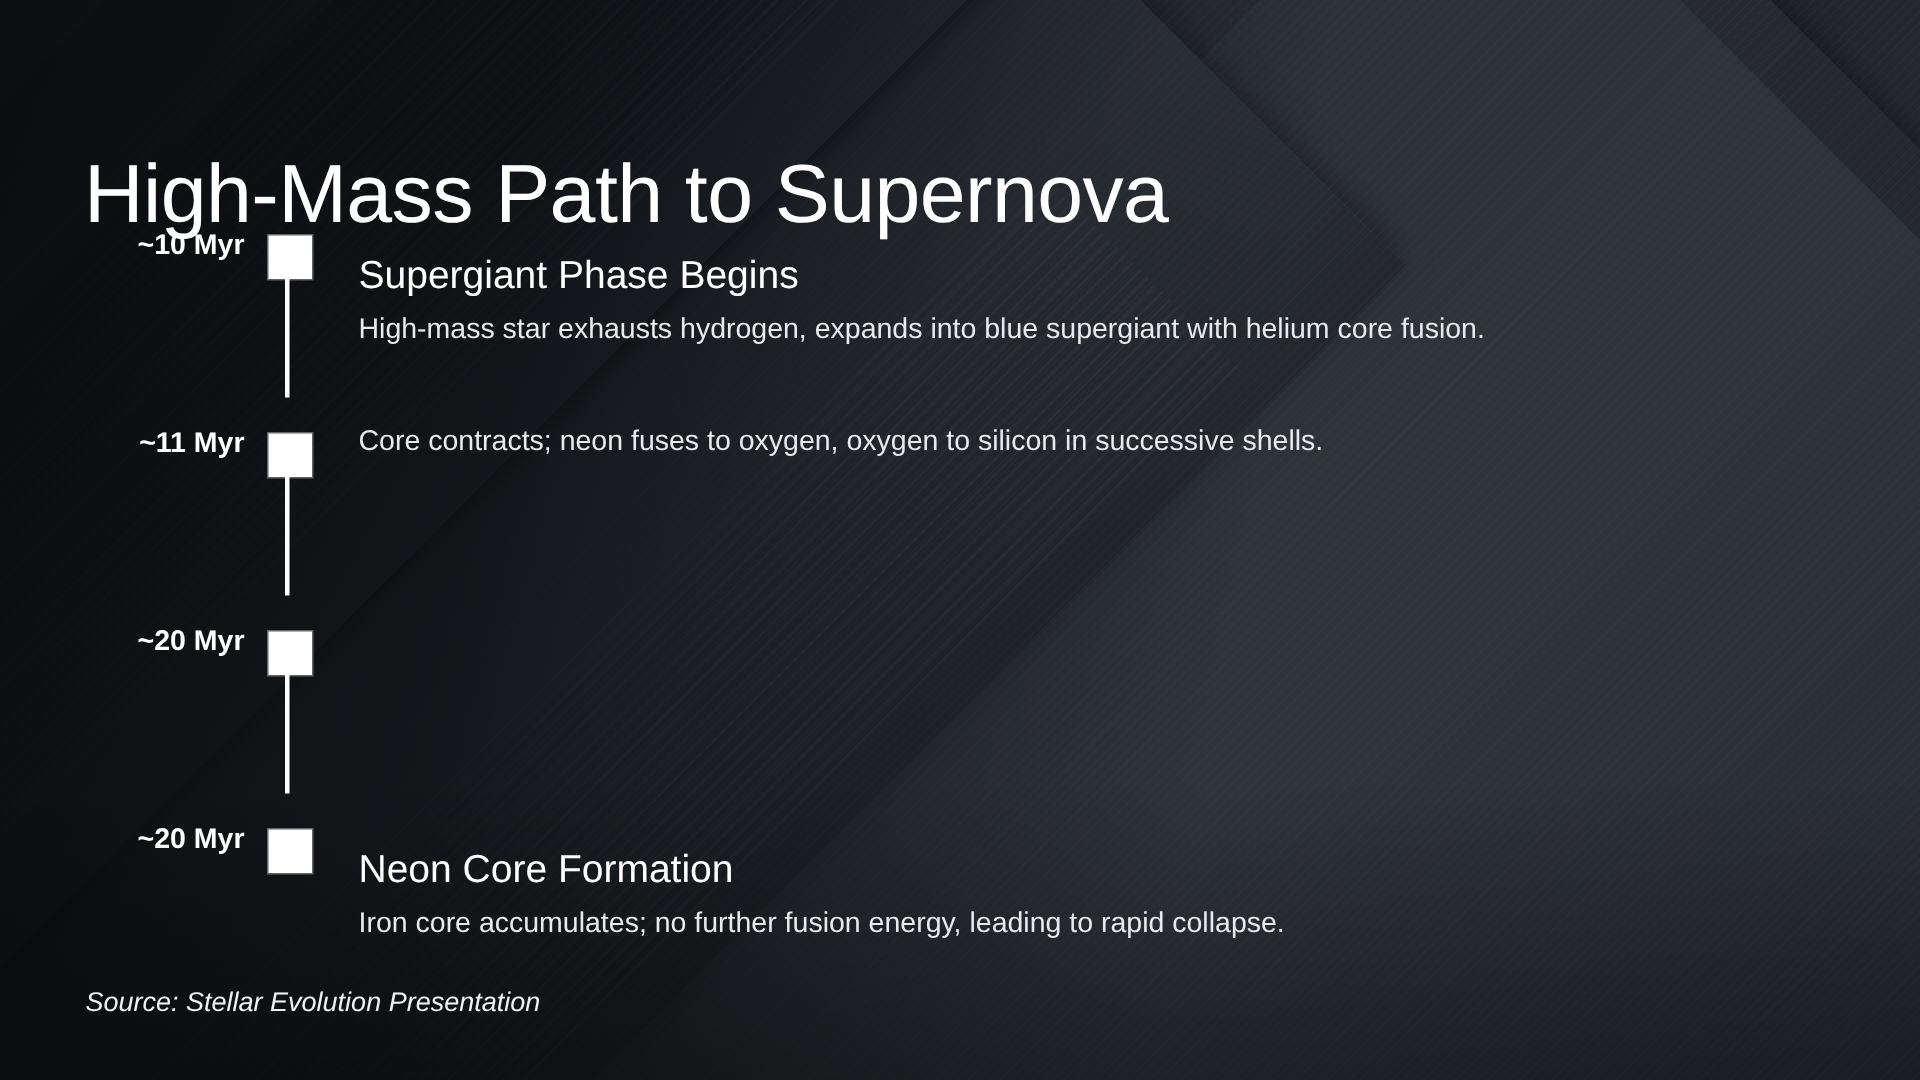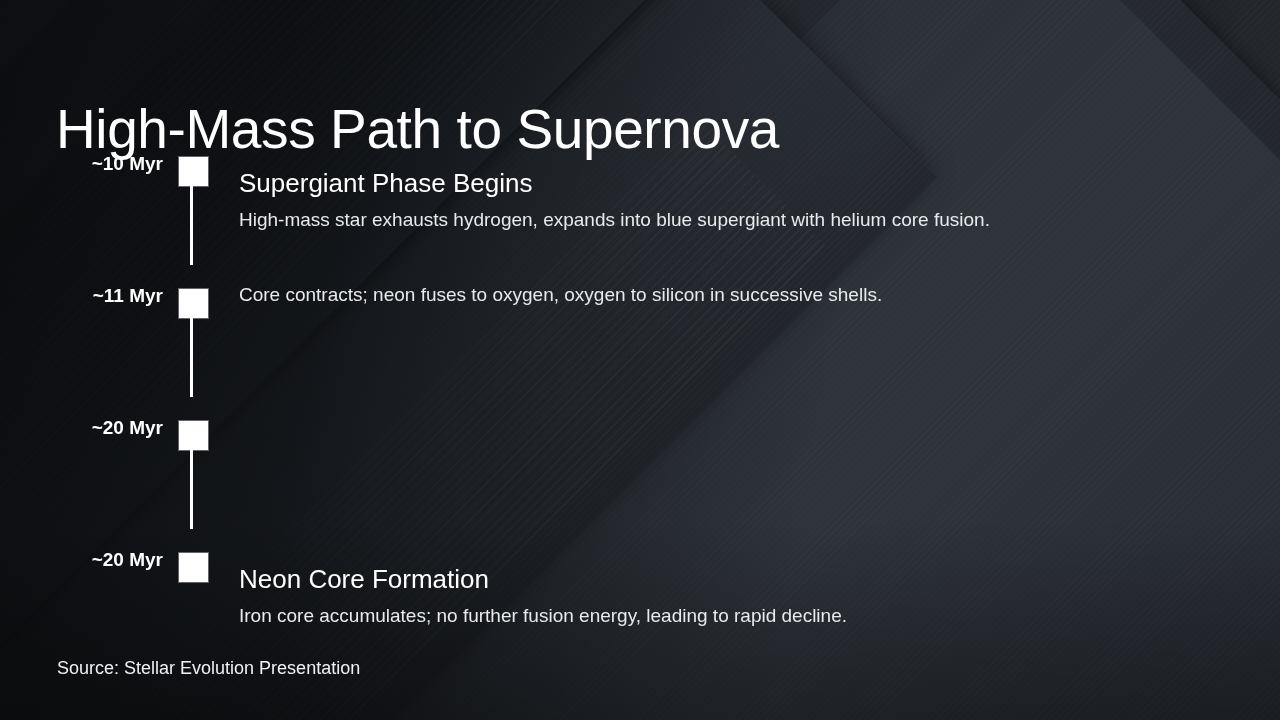--- a/index.html
+++ b/index.html
@@ -219,20 +219,21 @@
     color: #e8eaec;
     margin: 0;
     white-space: nowrap;
   }
 
   .source-note {
     position: absolute;
     left: 57px;
     top: 658px;
     font-size: 18px;
+    font-style: italic;
     color: #f0f1f3;
     white-space: nowrap;
     text-align: center;
   }
 </style>
 </head>
 <body>
 
 <div id="slide">
 
@@ -280,21 +281,21 @@
         <div class="tl-body">
         </div>
       </div>
 
       <div class="tl-item">
         <div class="tl-date">~20 Myr</div>
         <div class="tl-marker"></div>
 
         <div class="tl-body">
           <div class="tl-title">Neon Core Formation</div>
-          <div class="tl-desc">Iron core accumulates; no further fusion energy, leading to rapid decline.</div>
+          <div class="tl-desc">Iron core accumulates; no further fusion energy, leading to rapid collapse.</div>
         </div>
       </div>
 
     </div>
 
     <div class="source-note">Source: Stellar Evolution Presentation</div>
 
   </div>
 </div>
 

